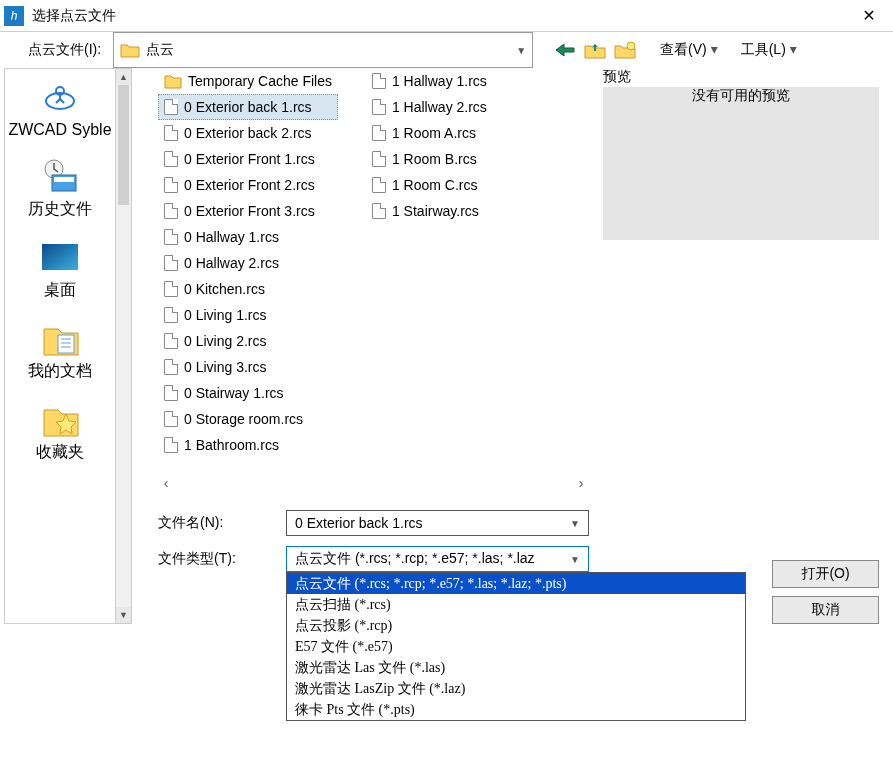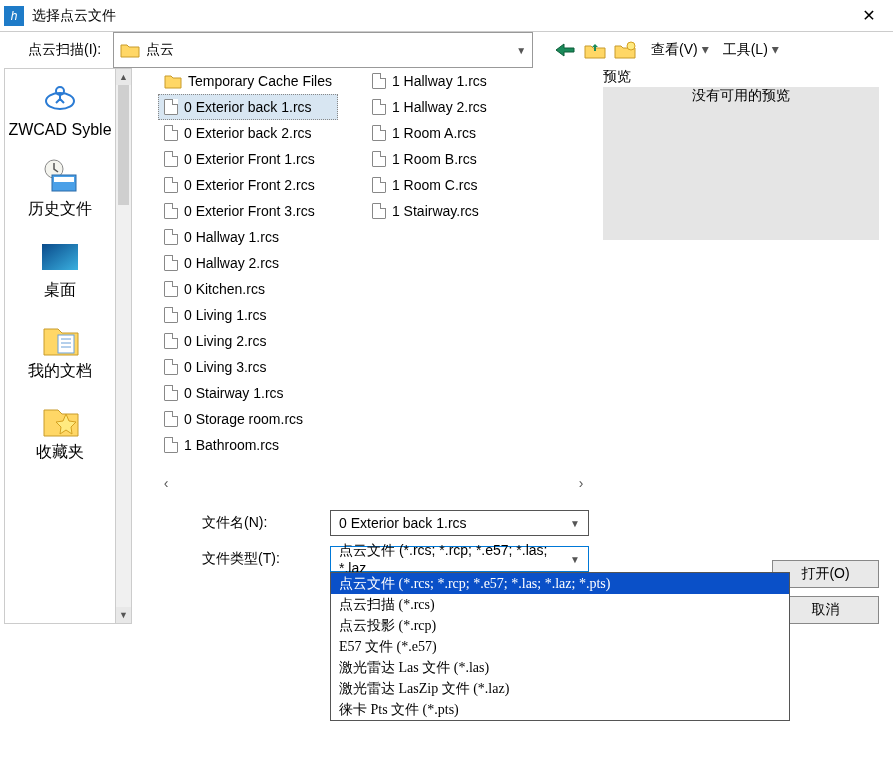--- a/index.html
+++ b/index.html
@@ -8,21 +8,21 @@
 .titlebar .app-icon { width: 20px; height: 20px; background: #1e7bc8; color: #fff; display: flex; align-items: center; justify-content: center; font-style: italic; font-size: 12px; margin-right: 8px; }
 .titlebar .title { flex: 1; }
 .titlebar .close-x { width: 40px; text-align: center; font-size: 16px; cursor: pointer; }
 .toolbar { height: 36px; display: flex; align-items: center; padding: 4px 16px 4px 28px; gap: 8px; }
 .toolbar .label { margin-right: 4px; }
 .toolbar .path-combo { flex: 1; max-width: 420px; height: 36px; border: 1px solid #999; display: flex; align-items: center; padding: 0 6px; background: #fff; }
 .toolbar .path-combo .folder-icon { margin-right: 6px; }
 .toolbar .path-combo .chev { margin-left: auto; font-size: 10px; color: #555; }
 .toolbar .nav-btns { display: flex; gap: 6px; margin-left: 12px; }
 .toolbar .nav-btn { width: 24px; height: 22px; display: flex; align-items: center; justify-content: center; cursor: pointer; }
-.toolbar .menu-link { margin-left: 6px; cursor: pointer; }
+.toolbar .menu-link { margin-left: 15px; cursor: pointer; }
 .toolbar .dash { color: #555; }
 .main { display: flex; height: 556px; padding: 0 4px 0 4px; }
 .sidebar { width: 130px; display: flex; }
 .sidebar-inner { width: 112px; border: 1px solid #ccc; display: flex; flex-direction: column; align-items: center; padding-top: 6px; gap: 10px; overflow: hidden; }
 .sidebar-scroll { width: 16px; border-top: 1px solid #ccc; border-right: 1px solid #ccc; border-bottom: 1px solid #ccc; background: #f0f0f0; position: relative; }
 .sidebar-scroll .arrow { height: 16px; display: flex; align-items: center; justify-content: center; font-size: 9px; color: #555; cursor: pointer; background: #e8e8e8; }
 .sidebar-scroll .track { position: absolute; top: 16px; bottom: 16px; left: 0; right: 0; }
 .sidebar-scroll .thumb { position: absolute; left: 2px; right: 2px; top: 0; height: 120px; background: #cfcfcf; }
 .sidebar-scroll .arrow.down { position: absolute; bottom: 0; left: 0; right: 0; }
 .place { width: 100%; display: flex; flex-direction: column; align-items: center; gap: 4px; cursor: pointer; padding: 4px 0; }
@@ -34,21 +34,21 @@
 .col { display: flex; flex-direction: column; }
 .file-item { height: 26px; display: flex; align-items: center; gap: 6px; padding: 0 6px; cursor: pointer; }
 .file-item.sel { background: #d8e6f2; border: 1px dotted #888; padding: 0 5px; }
 .file-icon { width: 14px; height: 16px; border: 1px solid #888; border-radius: 1px; position: relative; background: #fff; }
 .file-icon::after { content: ""; position: absolute; top: -1px; right: -1px; width: 5px; height: 5px; border-left: 1px solid #888; border-bottom: 1px solid #888; background: #fff; }
 .hscroll { height: 18px; display: flex; align-items: center; margin-top: 6px; }
 .hscroll .harrow { width: 16px; font-size: 14px; color: #555; cursor: pointer; text-align: center; }
 .hscroll .htrack { flex: 1; height: 4px; }
 .bottom-form { margin-top: 18px; display: flex; flex-direction: column; gap: 10px; }
 .frow { display: flex; align-items: center; gap: 18px; }
-.frow .flabel { width: 110px; margin-left: 44px; }
+.frow .flabel { width: 110px; }
 .combo { height: 26px; border: 1px solid #555; display: flex; align-items: center; padding: 0 8px; font-family: "SimSun", monospace; flex: 1; max-width: 432px; position: relative; background: #fff; }
 .combo .chev { margin-left: auto; font-size: 10px; color: #555; }
 .combo.blue-focus { border: 1px solid #0078d7; }
 .dropdown { position: absolute; top: 25px; left: -1px; width: 460px; background: #fff; border: 1px solid #555; z-index: 100; }
 .dropdown .opt { height: 21px; padding: 0 8px; display: flex; align-items: center; font-family: Liberation Serif, serif; cursor: pointer; white-space: nowrap; }
 .dropdown .opt.hl { background: #0a50c8; color: #fff; }
 .right { width: 290px; padding: 0 10px 0 4px; display: flex; flex-direction: column; }
 .preview-label { height: 22px; }
 .preview-box { height: 178px; background: #e5e5e5; display: flex; align-items: flex-start; justify-content: center; color: #000; }
 .buttons { margin-top: 320px; display: flex; flex-direction: column; gap: 8px; align-items: flex-end; }
@@ -59,21 +59,21 @@
 </head>
 <body>
 
 <div class="titlebar">
   <div class="app-icon">h</div>
   <div class="title">选择点云文件</div>
   <div class="close-x">✕</div>
 </div>
 
 <div class="toolbar">
-  <span class="label">点云扫描(I):</span>
+  <span class="label">点云文件(I):</span>
   <div class="path-combo">
     <span class="folder-icon">
       <svg class="folder-svg" viewBox="0 0 20 16">
           <path d="M1 3 h6 l2 2 h10 v10 h-18 z" fill="#ffd766" stroke="#c89b2a"></path>
         </svg>
     </span>
     <span>点云</span>
     <span class="chev">▼</span>
   </div>
   <div class="nav-btns">

